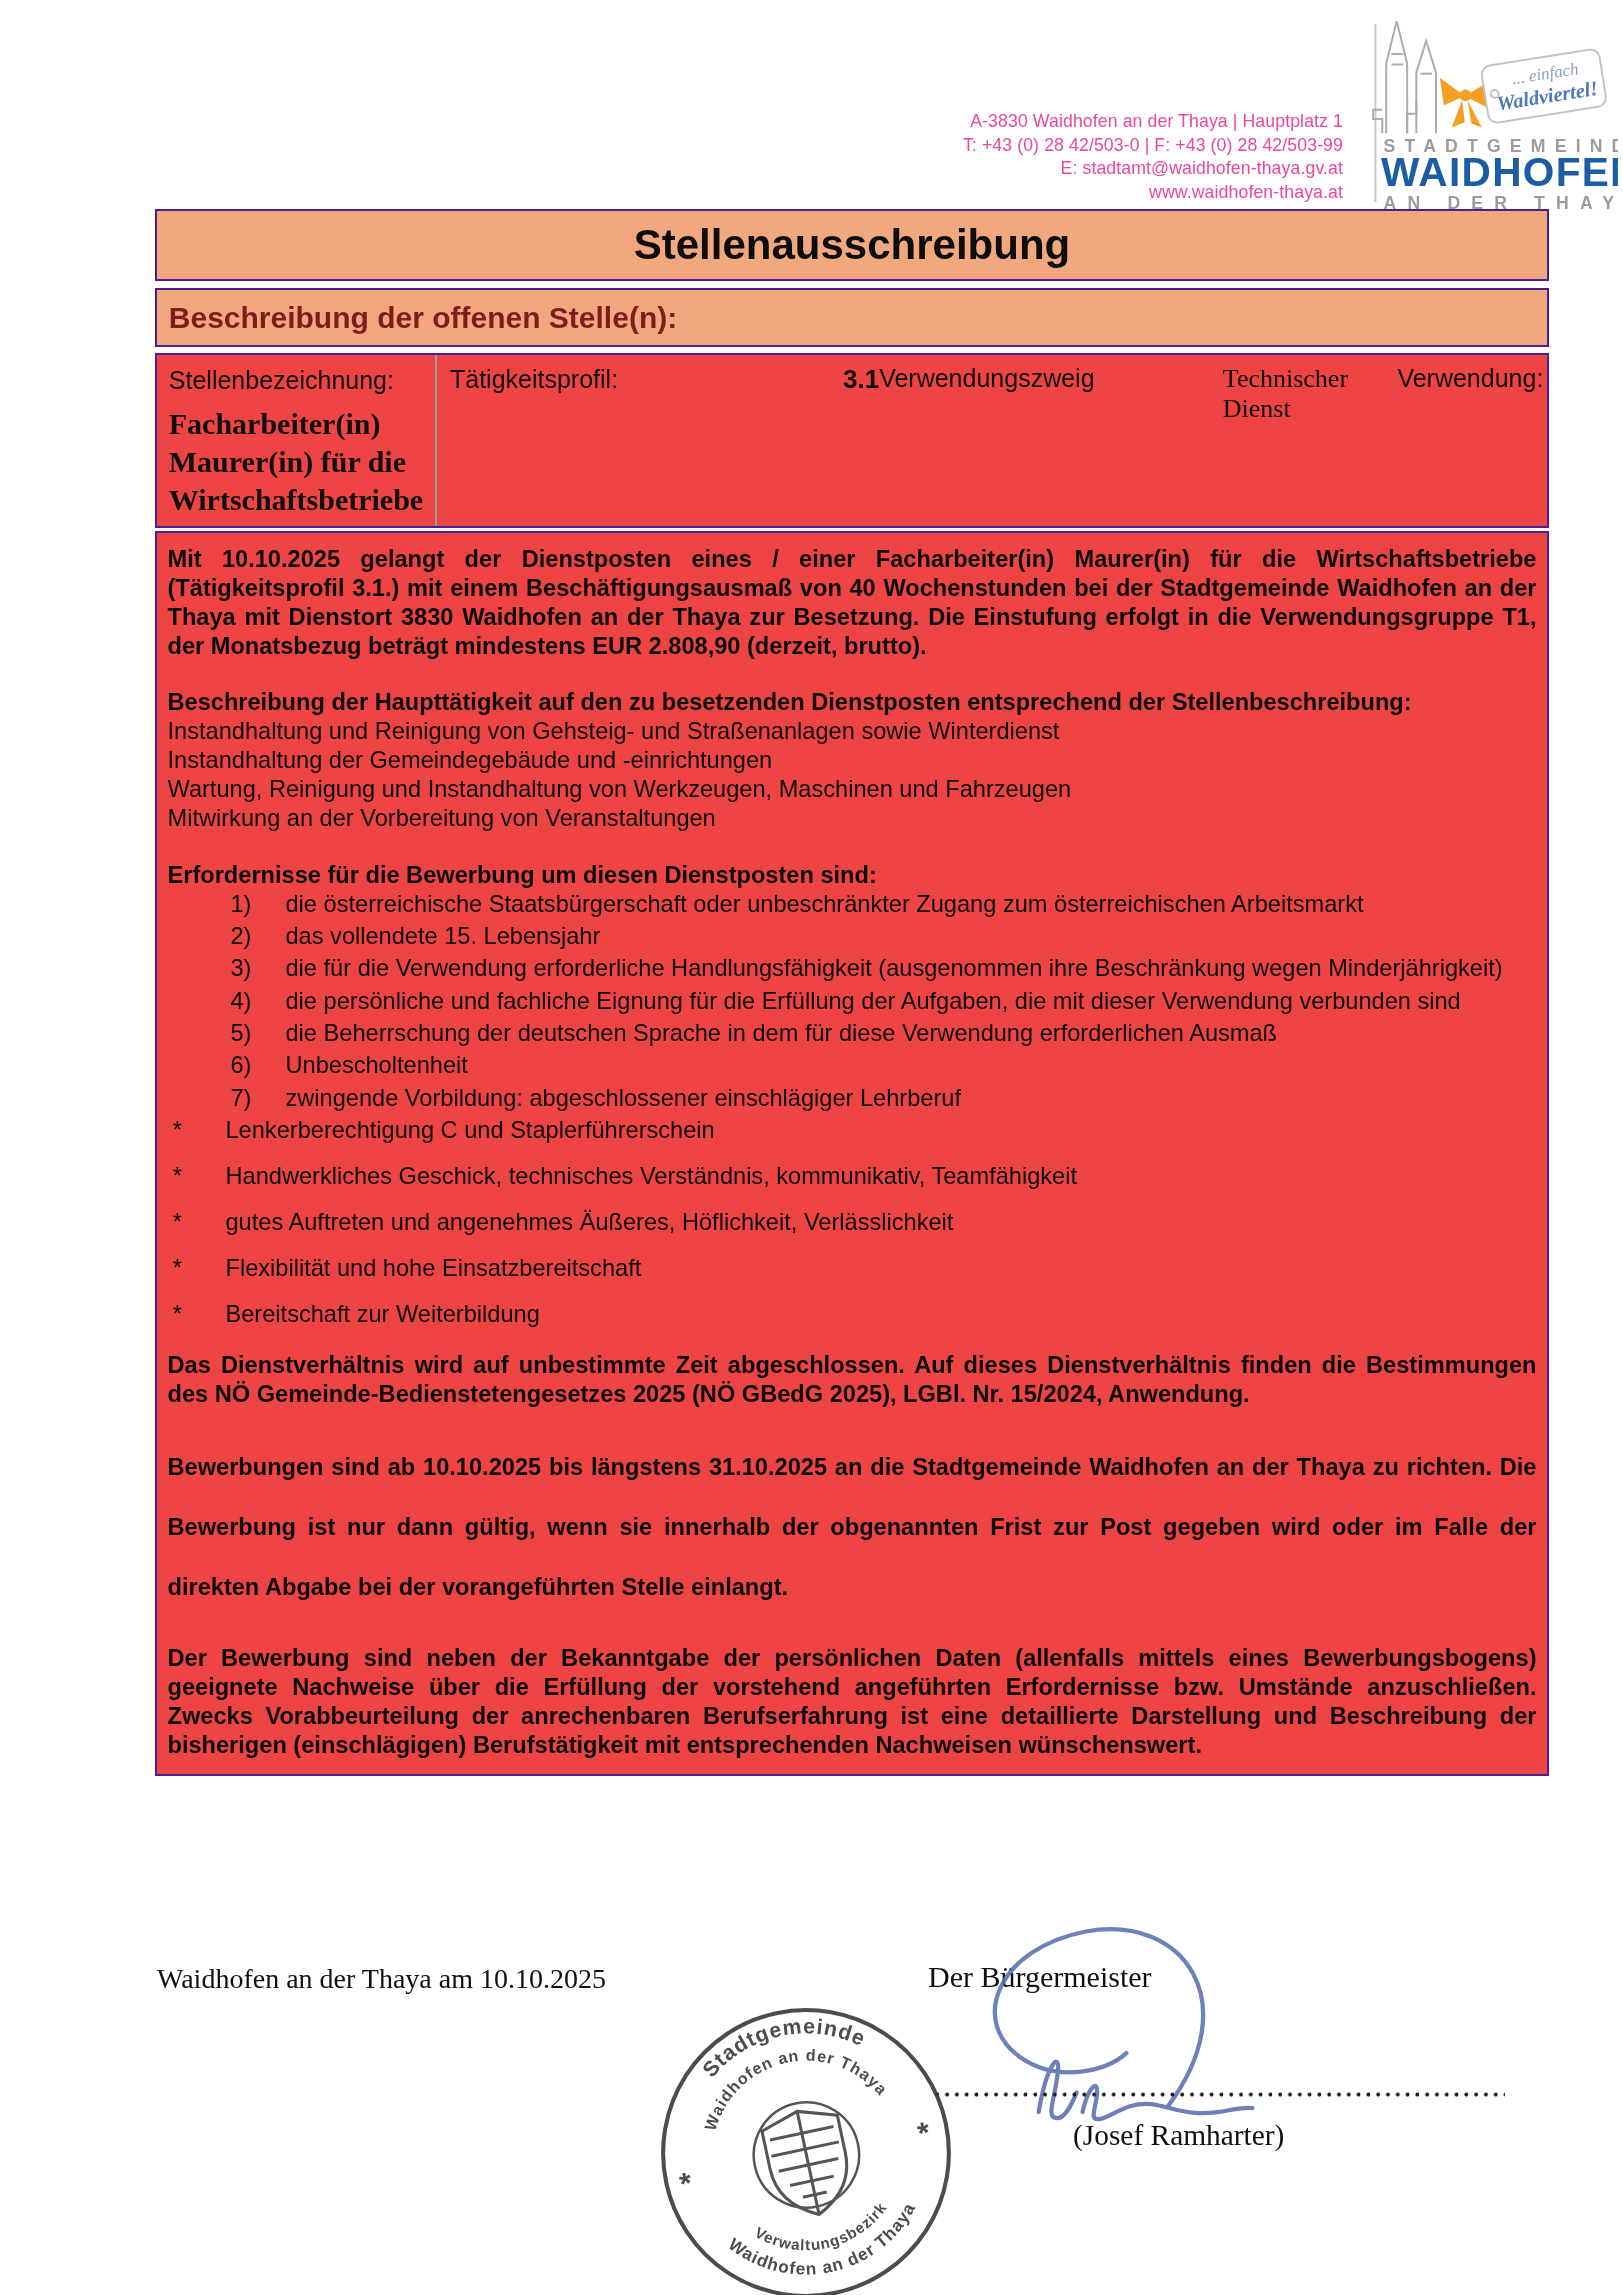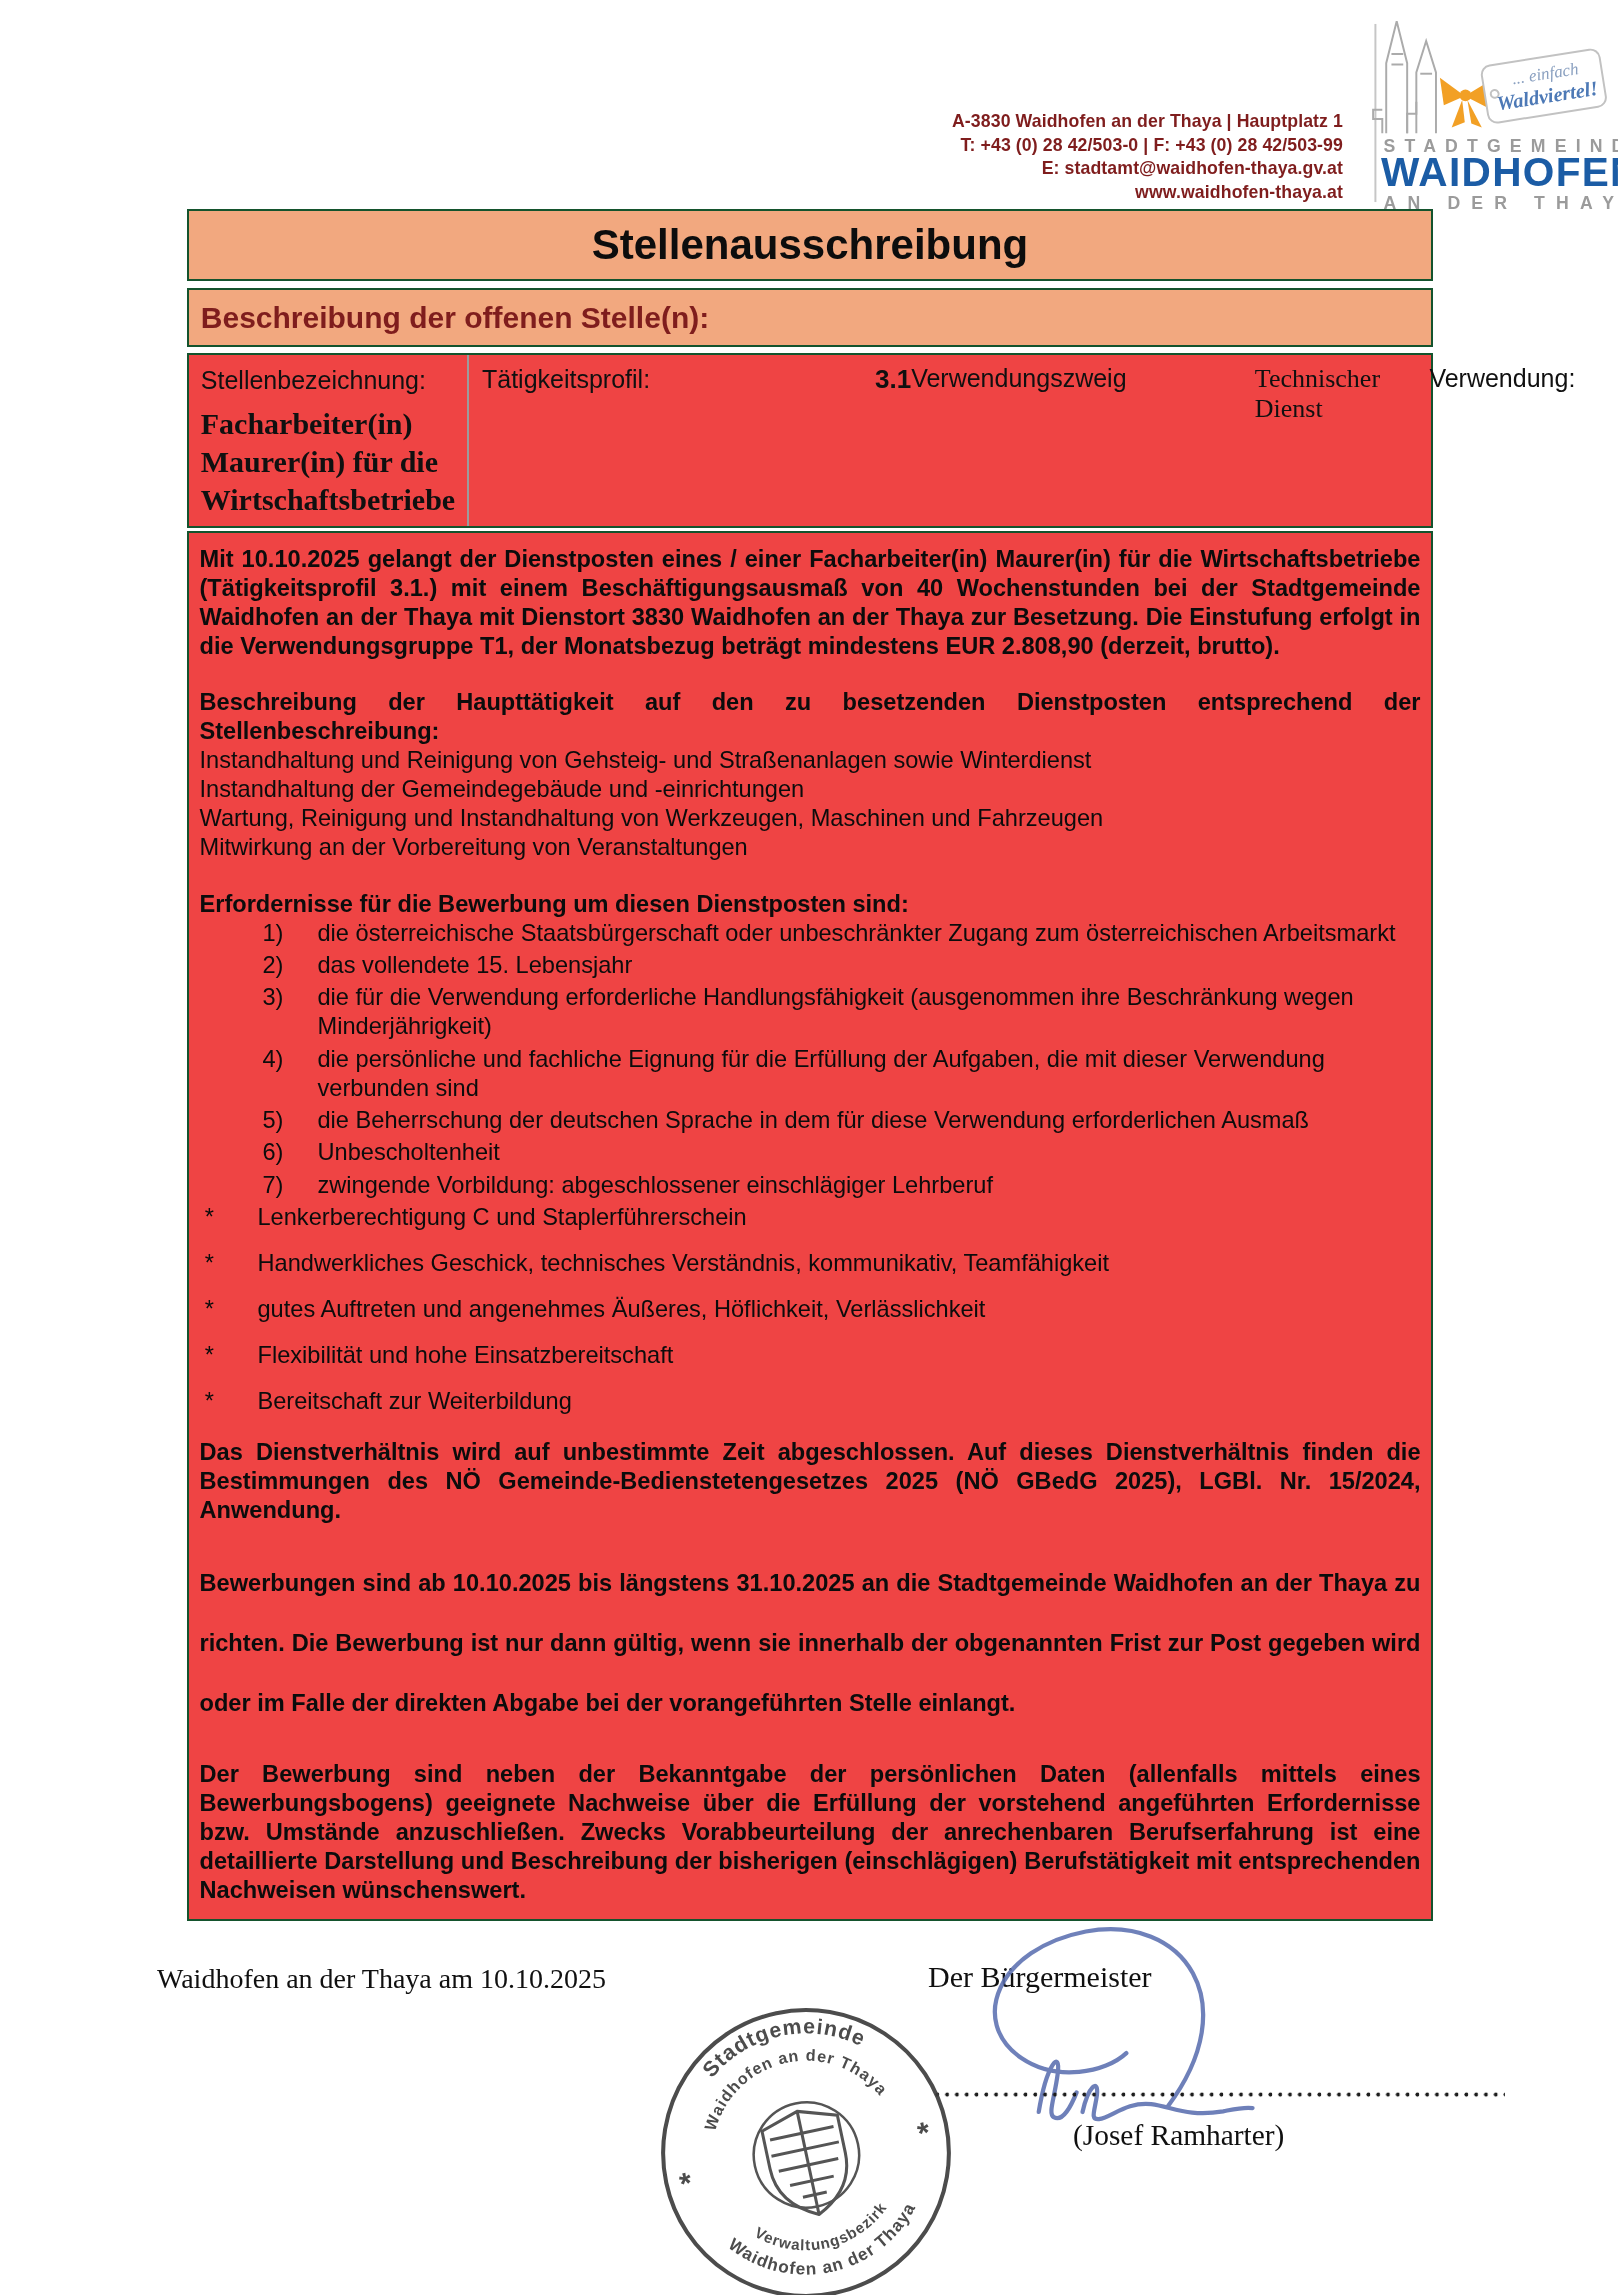--- a/index.html
+++ b/index.html
@@ -2,25 +2,25 @@
 <html lang="de" style="font-size:10.5px"><head>
 <meta charset="utf-8">
 <style>
   * { margin:0; padding:0; box-sizing:border-box; }
   html,body { background:#ffffff; }
   body { font-family:"Liberation Sans", sans-serif; color:#101010; }
   .page { position:relative; width:1623px; height:2295px; background:#fff; overflow:hidden; }
 
   
   .contact { position:absolute; top:110px; right:280px; text-align:right;
-             font-size:17.7px; line-height:23.6px; color:#7f1d1d; letter-spacing:0.1px;font-weight:bold; }
+             font-size:17.7px; line-height:23.6px; color:#ec4899; letter-spacing:0.1px; }
   .logo-svg { position:absolute; top:11.8px; left:1343px; }
 
   
-  .bar, .box { position:absolute; left:155px; width:1246px; border:2px solid #14532d;margin-left:32px; }
+  .bar, .box { position:absolute; left:155px; width:1394px; border:2px solid #4c1d95; }
   .bar { background:#f2a87f; }
   .box { background:#ef4444; }
   .title-bar { top:209px; height:72px; display:flex; align-items:center; justify-content:center;
                font-size:42px; font-weight:bold; color:#0d0d0d; }
   .section-bar { top:288px; height:59px; display:flex; align-items:center;
                  padding-left:11.8px; font-size:30px; font-weight:bold; color:#7f1d1d; }
 
   
   .details { top:353px; height:175px; display:flex; }
   .cell-left { width:616px; border-right:2px solid #9c9c9c; padding:10.5px 11.8px; }

